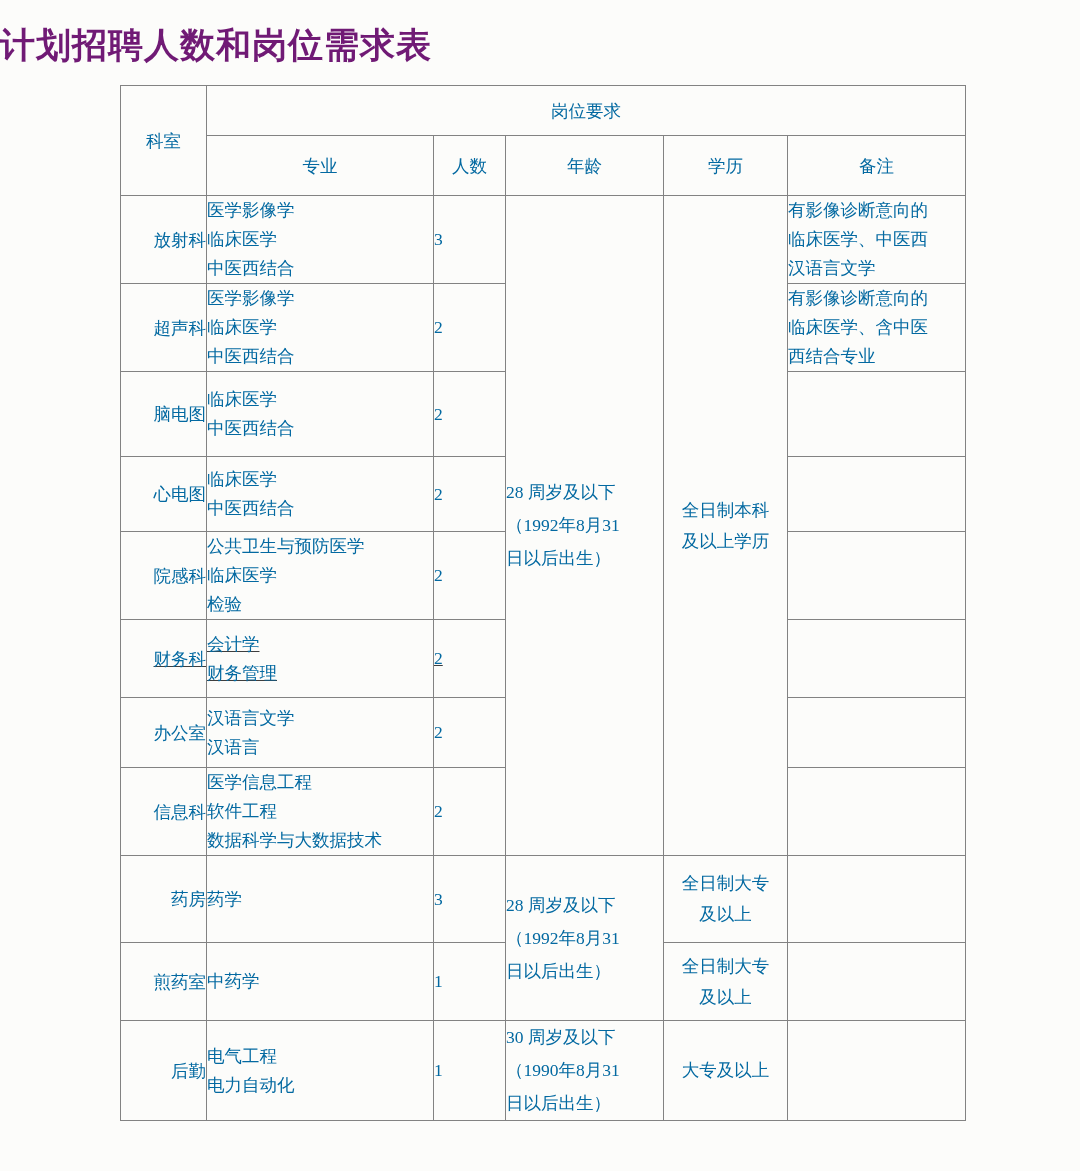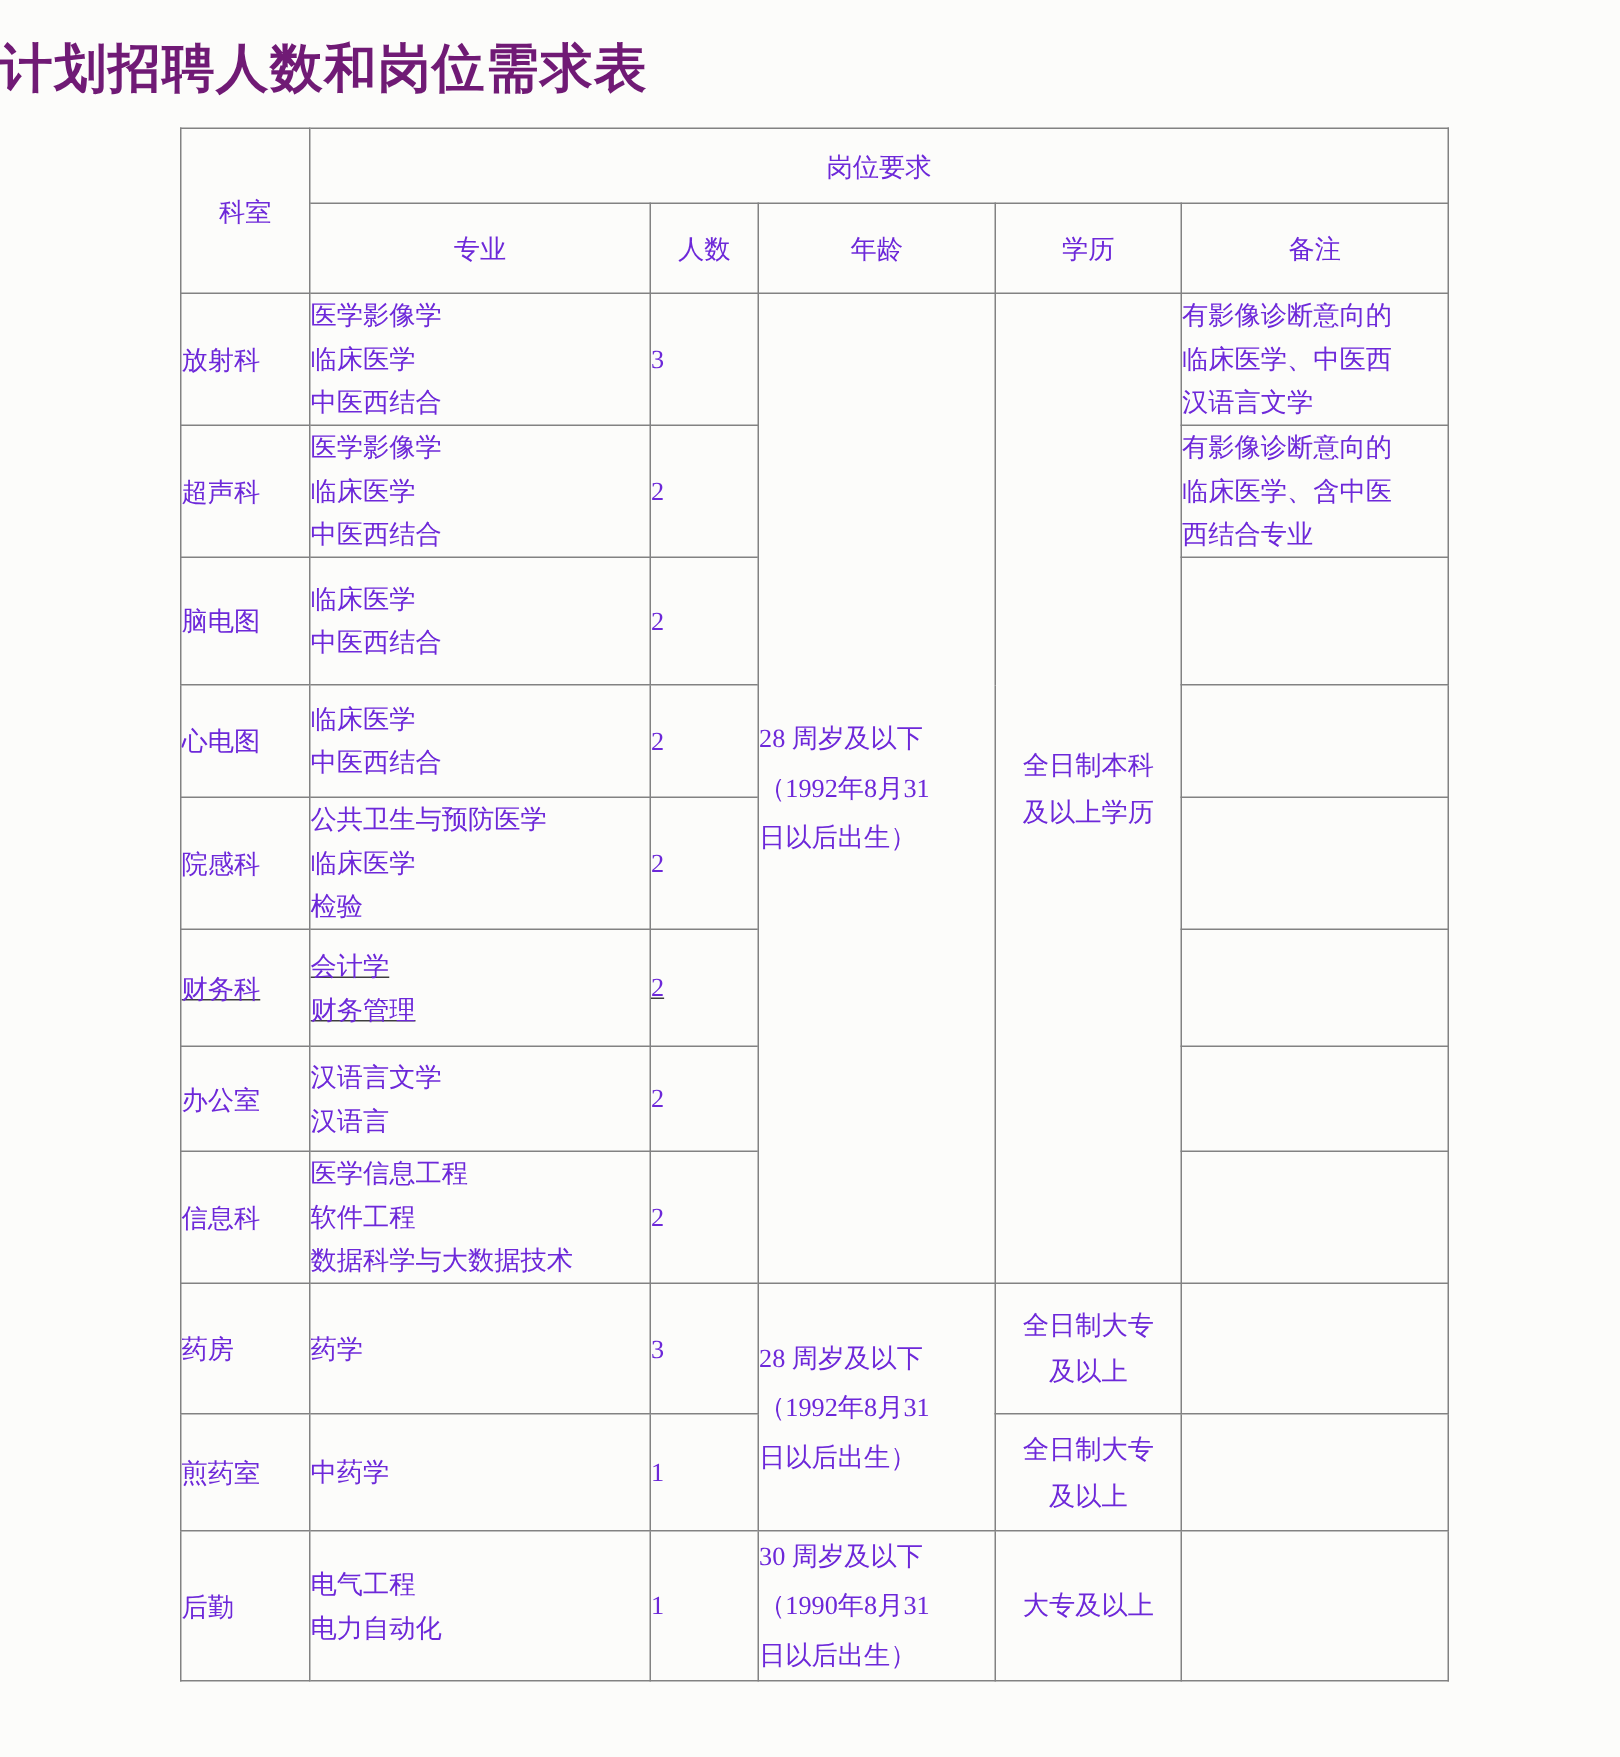--- a/index.html
+++ b/index.html
@@ -33,21 +33,21 @@
     top: 85px;
     width: 845px;
     border-collapse: collapse;
     table-layout: fixed;
   }
   table.recruit td {
     border: 1px solid #828282;
     vertical-align: middle;
     padding: 0;
     font-size: 17.5px;
-    color: #6d28d9;
+    color: #0369a1;
     overflow: hidden;
   }
   
   tr.hr1 { height: 50px; }
   tr.hr2 { height: 60px; }
   tr.r1  { height: 88px; }
   tr.r2  { height: 87px; }
   tr.r3  { height: 85px; }
   tr.r4  { height: 75px; }
   tr.r5  { height: 82px; }
@@ -57,21 +57,21 @@
   tr.r9  { height: 87px; }
   tr.r10 { height: 78px; }
   tr.r11 { height: 100px; }
 
   td.hc {
     text-align: center;
     font-size: 20px;
     color: #3a3a3a;
   }
   td.dept {
-    text-align: left;
+    text-align: right;
     font-size: 19px;
   }
   td.majors {
     padding-left: 11px;
     line-height: 29px;
     font-size: 17.5px;
   }
   td.count {
     padding-left: 12px;
     font-size: 17px;

